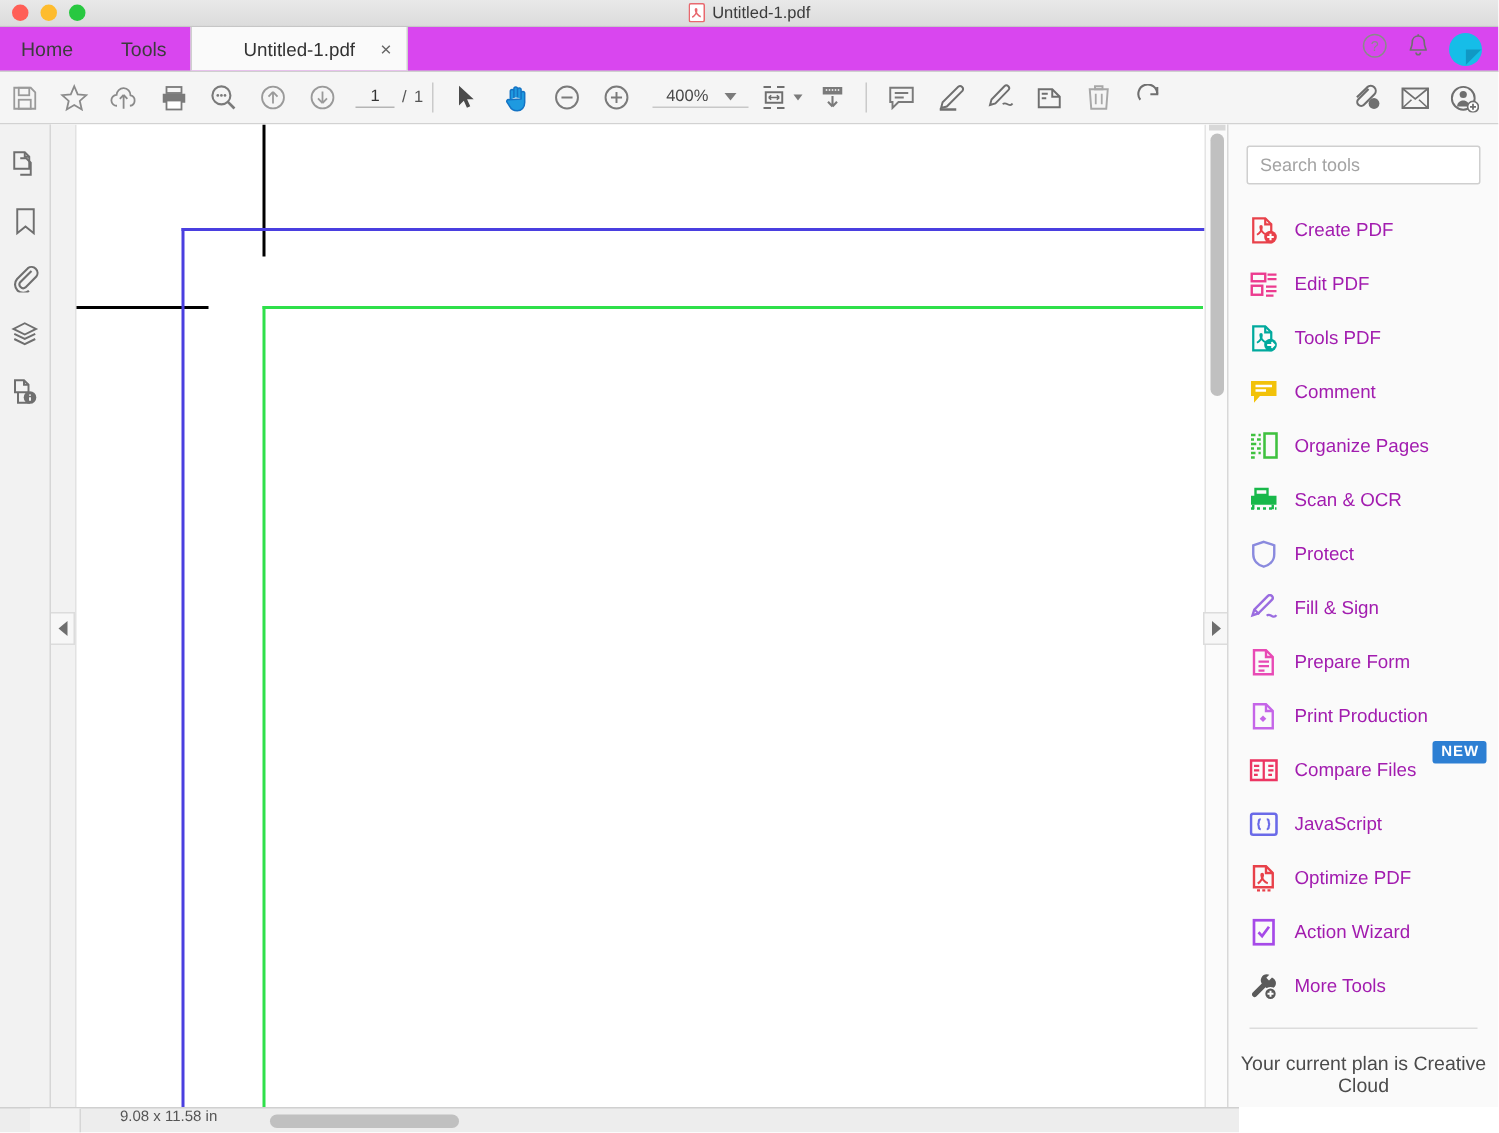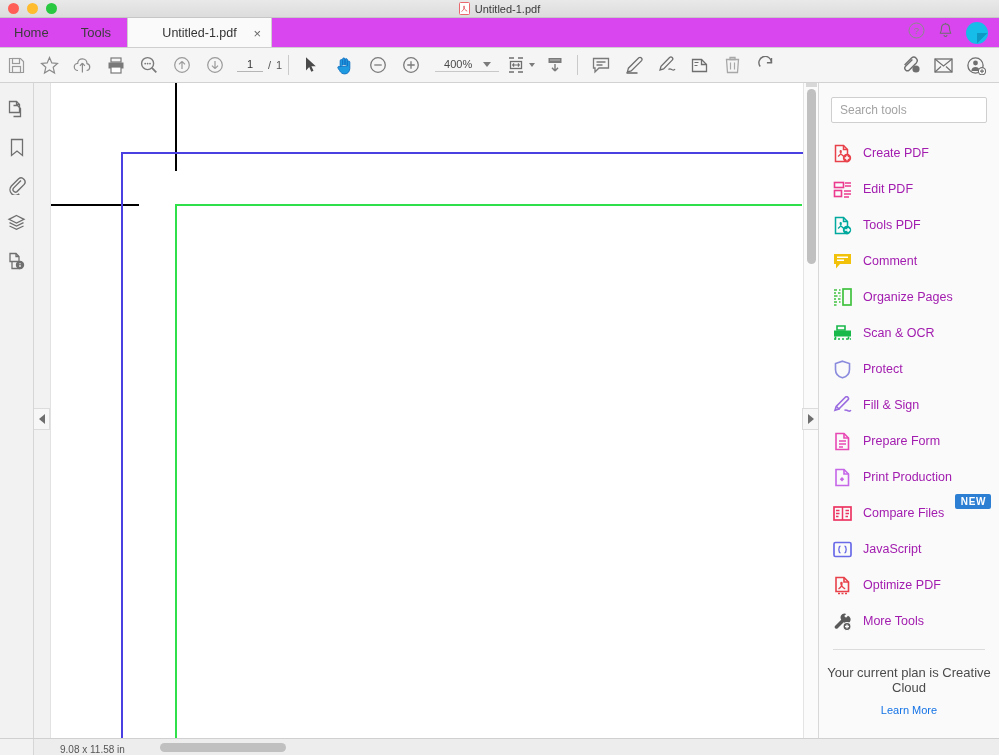--- a/index.html
+++ b/index.html
@@ -168,23 +168,23 @@
     position: absolute; right: 8px; top: -1px;
     background: #2d7fd3; color: #fff; font-size: 10px; font-weight: bold;
     letter-spacing: 0.6px; padding: 2px 5px 2px 6px; border-radius: 2px;
   }
   .panel-div { height: 1px; background: #dcdcdc; margin: 10px 14px 0 14px; }
   .plan-text { text-align: center; font-size: 13px; color: #4b4b4b; padding-top: 15px; }
   .learn-more { text-align: center; font-size: 11px; color: #1473e6; padding-top: 9px; }
 
   
   .statusbar {
-    position: absolute; left: 0; bottom: 0; width: 999px; height: 17px;
+    position: absolute; left: 0; bottom: 0; width: 826px; height: 17px;
     background: #ededed; border-top: 1px solid #d0d0d0;
-    display: flex; align-items: flex-end;
+    display: flex; align-items: flex-start; padding-left: 20px;
   }
   .status-rail { width: 34px; height: 100%; background: #f2f2f2; border-right: 1px solid #d6d6d6; }
   .status-dims { font-size: 10px; color: #555; padding-left: 26px; width: 120px; }
   .hscroll { position: relative; flex: 1; height: 100%; margin-right: 181px; }
   .hthumb { position: absolute; left: 6px; top: 4px; width: 126px; height: 9px; background: #c0c0c0; border-radius: 5px; }
 </style>
 </head>
 <body>
 
 <div id="app">
@@ -605,20 +605,29 @@
           <svg width="17" height="19" viewBox="0 0 17 19">
               <path d="M2 1.5h8l4.5 4.5v9.5H2z" fill="none" stroke="#e8414a" stroke-width="1.6"></path>
               <path d="M10 1.5v4.5h4.5" fill="none" stroke="#e8414a" stroke-width="1.6"></path>
               <path d="M4.5 13c2.2-1.3 3.5-4 3.5-5.7 0-1-1.1-1-1.1 0 0 2.2 2.3 5 4.3 5.5" stroke="#e8414a" fill="none" stroke-width="1.4"></path>
               <path d="M4 17.5h2M7.5 17.5h2M11 17.5h2" stroke="#e8414a" stroke-width="1.5"></path>
             </svg>
         </span>
         <span class="tool-label">Optimize PDF</span>
       </div>
 
+      <div class="tool-row">
+        <span class="tool-ico">
+          <svg width="17" height="19" viewBox="0 0 17 19">
+              <rect x="2" y="1.5" width="13" height="16" fill="none" stroke="#a64ae8" stroke-width="1.8"></rect>
+              <path d="M5 9.5l2.4 2.6L12 5.8" fill="none" stroke="#a64ae8" stroke-width="1.8"></path>
+            </svg>
+        </span>
+        <span class="tool-label">Action Wizard</span>
+      </div>
 
       <div class="tool-row">
         <span class="tool-ico">
           <svg width="19" height="19" viewBox="0 0 19 19">
               <path d="M11.5 1.5a4 4 0 00-3.3 6.2L2 13.9a1.8 1.8 0 002.5 2.5l6.2-6.2a4 4 0 104.3-6.5l-2 2-1.8-1.8 2-2a4 4 0 00-1.7-.4z" fill="#5a5a5a"></path>
               <circle cx="14" cy="14.5" r="4" fill="#5a5a5a" stroke="#fafafa" stroke-width="1.1"></circle>
               <path d="M14 12.5v4M12 14.5h4" stroke="#fff" stroke-width="1.3"></path>
             </svg>
         </span>
         <span class="tool-label">More Tools</span>

